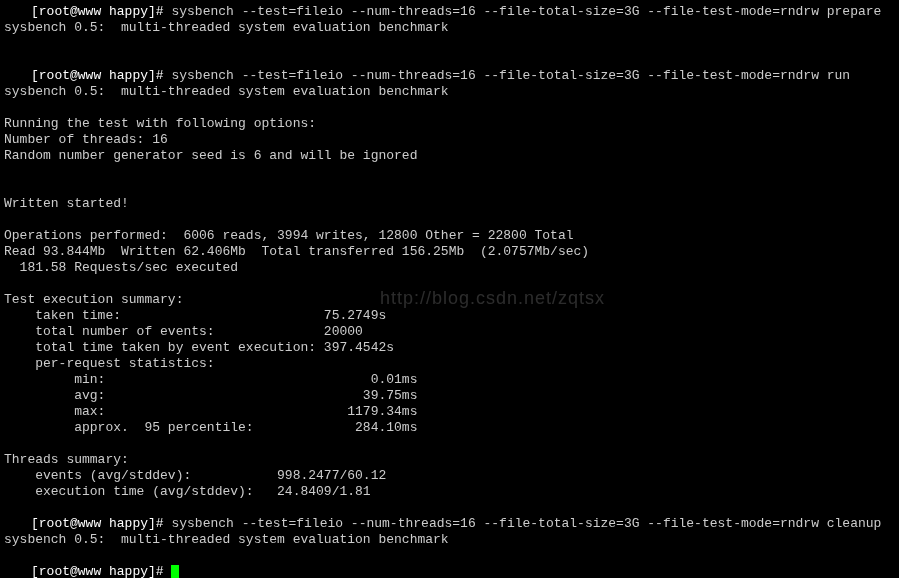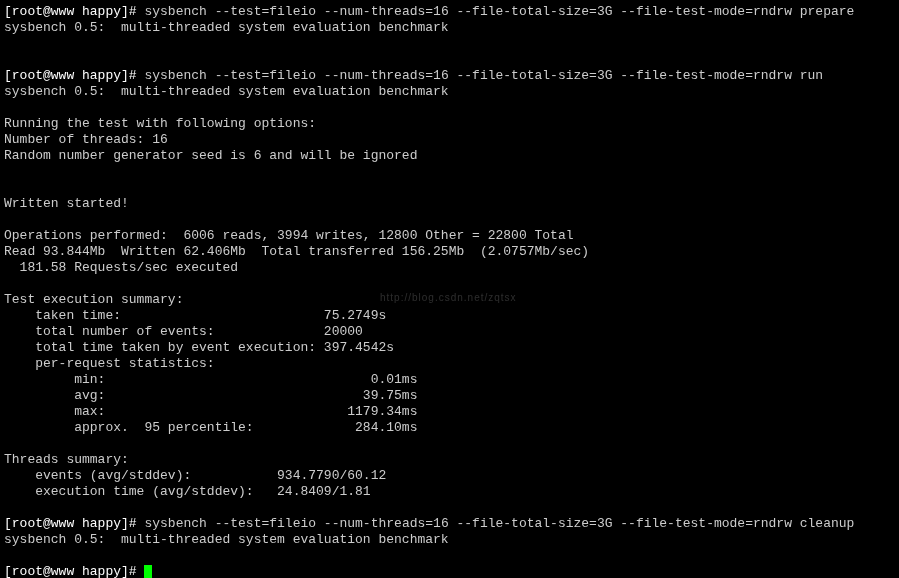--- a/index.html
+++ b/index.html
@@ -10,35 +10,35 @@
     font-family: "Consolas", "Courier New", monospace;
     font-size: 13px;
     line-height: 16px;
     width: 899px;
     height: 578px;
     box-sizing: border-box;
     overflow: hidden;
     position: relative;
   }
   .line { white-space: pre; }
-  .prompt-root { color: #fff; }
+  .prompt-root { color: #fff; margin-left: 27px; }
   .cursor {
     display: inline-block;
     width: 8px;
     height: 14px;
     background: #00ff00;
     vertical-align: text-bottom;
   }
   .watermark {
     position: absolute;
     top: 290px;
     left: 380px;
     color: rgba(200,200,200,0.22);
     font-family: "Arial", sans-serif;
-    font-size: 10px;
+    font-size: 18px;
     letter-spacing: 1px;
     pointer-events: none;
   }
 </style>
 </head>
 <body>
 
 <div class="line"><span class="prompt-root">[root@www happy]# </span><span>sysbench --test=fileio --num-threads=16 --file-total-size=3G --file-test-mode=rndrw prepare</span></div>
 <div class="line">sysbench 0.5:  multi-threaded system evaluation benchmark</div>
 <div class="line">&nbsp;</div>
@@ -61,21 +61,21 @@
 <div class="line">    taken time:                          75.2749s</div>
 <div class="line">    total number of events:              20000</div>
 <div class="line">    total time taken by event execution: 397.4542s</div>
 <div class="line">    per-request statistics:</div>
 <div class="line">         min:                                  0.01ms</div>
 <div class="line">         avg:                                 39.75ms</div>
 <div class="line">         max:                               1179.34ms</div>
 <div class="line">         approx.  95 percentile:             284.10ms</div>
 <div class="line">&nbsp;</div>
 <div class="line">Threads summary:</div>
-<div class="line">    events (avg/stddev):           934.7790/60.12</div>
+<div class="line">    events (avg/stddev):           998.2477/60.12</div>
 <div class="line">    execution time (avg/stddev):   24.8409/1.81</div>
 <div class="line">&nbsp;</div>
 <div class="line"><span class="prompt-root">[root@www happy]# </span><span>sysbench --test=fileio --num-threads=16 --file-total-size=3G --file-test-mode=rndrw cleanup</span></div>
 <div class="line">sysbench 0.5:  multi-threaded system evaluation benchmark</div>
 <div class="line">&nbsp;</div>
 <div class="line"><span class="prompt-root">[root@www happy]# </span><span class="cursor"></span></div>
 
 <div class="watermark">http://blog.csdn.net/zqtsx</div>
 
 </body></html>

